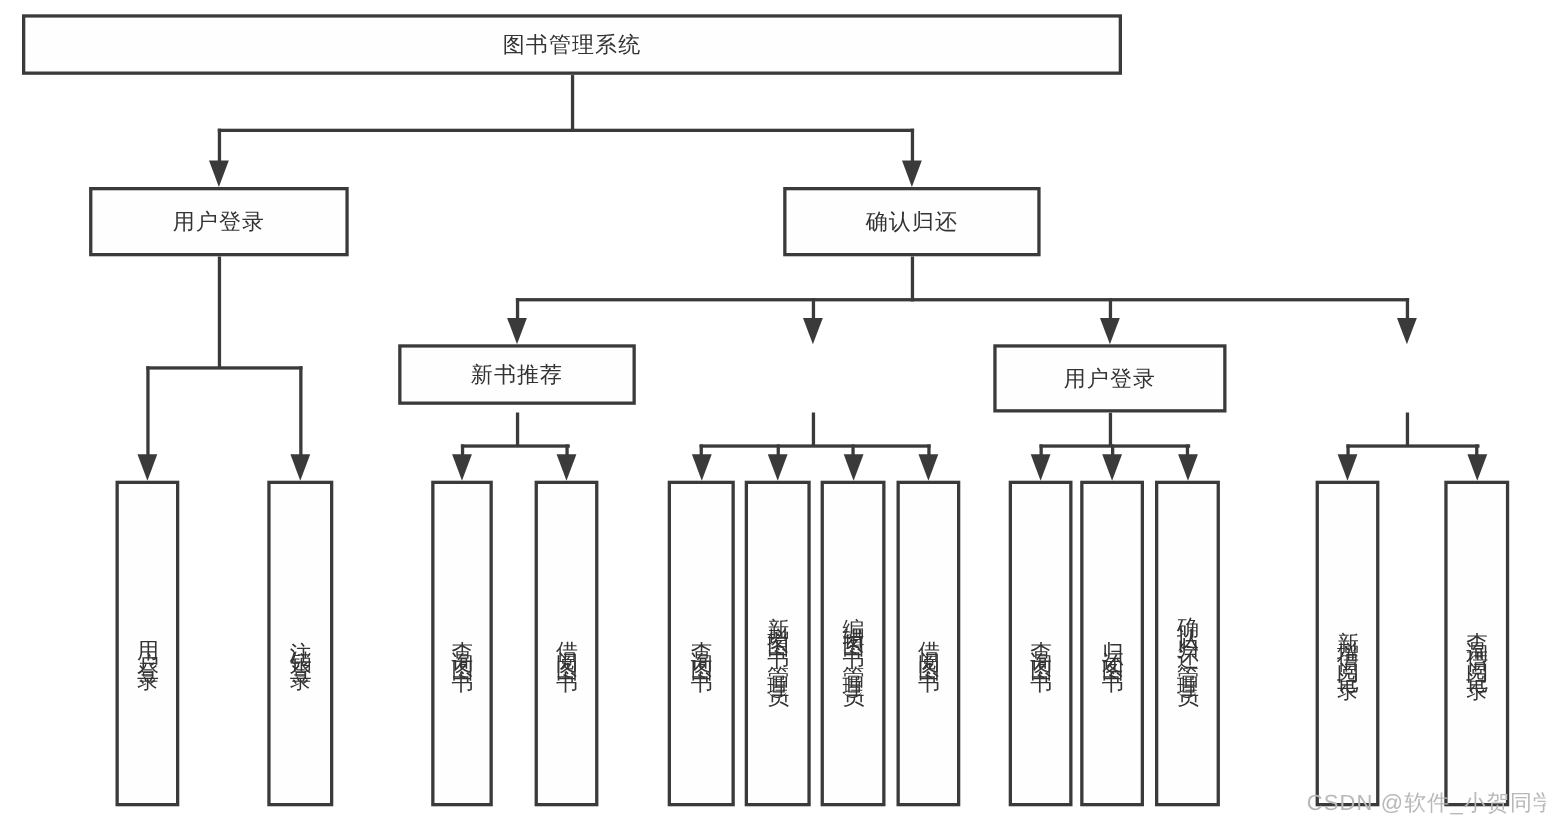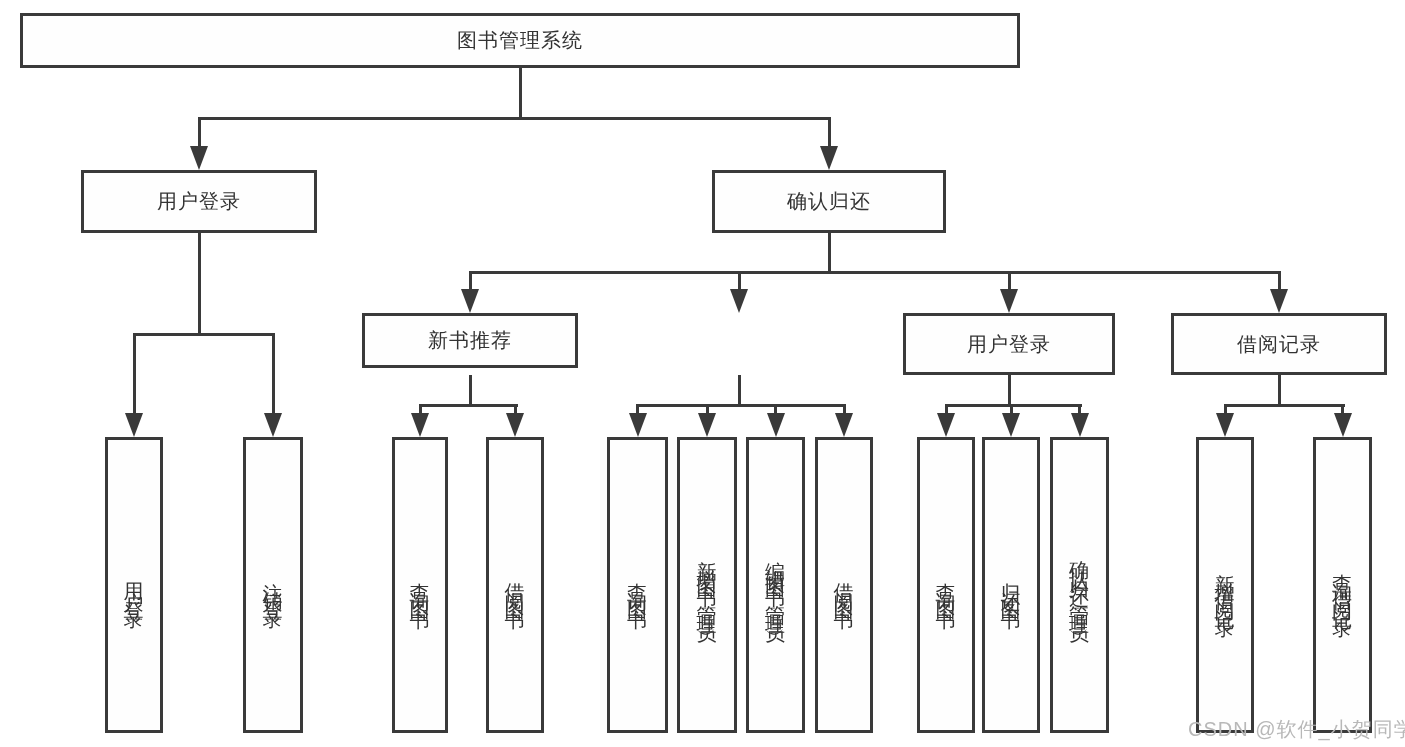--- a/index.html
+++ b/index.html
@@ -141,23 +141,20 @@
   <div class="node" style="left:712px;top:170px;width:234px;height:63px;">
     <span>确认归还</span>
   </div>
 
   <div class="node" style="left:362px;top:313px;width:216px;height:55px;">
     <span>新书推荐</span>
   </div>
   <div class="node" style="left:903px;top:313px;width:212px;height:62px;">
     <span>用户登录</span>
   </div>
-  <div class="node" style="left:1171px;top:313px;width:216px;height:62px;">
-    <span>借阅记录</span>
-  </div>
 
   <div class="node vnode" style="left:105px;top:437px;width:58px;height:296px;">
     <span>用户登录</span>
   </div>
   <div class="node vnode" style="left:243px;top:437px;width:60px;height:296px;">
     <span>注销登录</span>
   </div>
 
   <div class="node vnode" style="left:392px;top:437px;width:56px;height:296px;">
     <span>查询图书</span>

